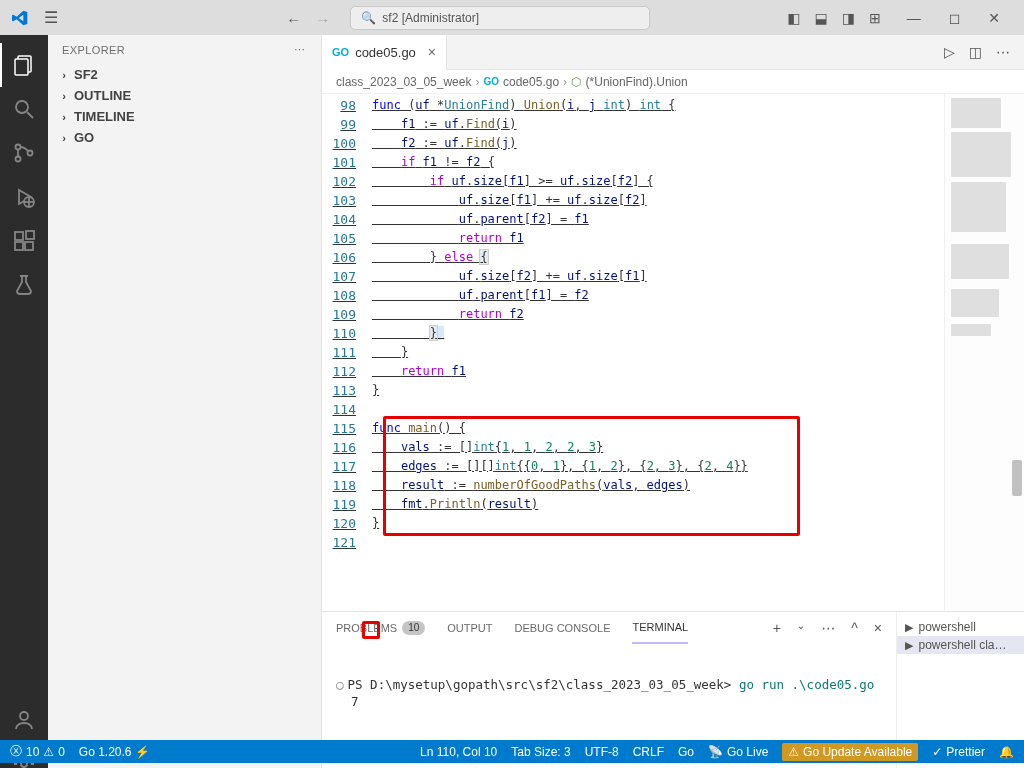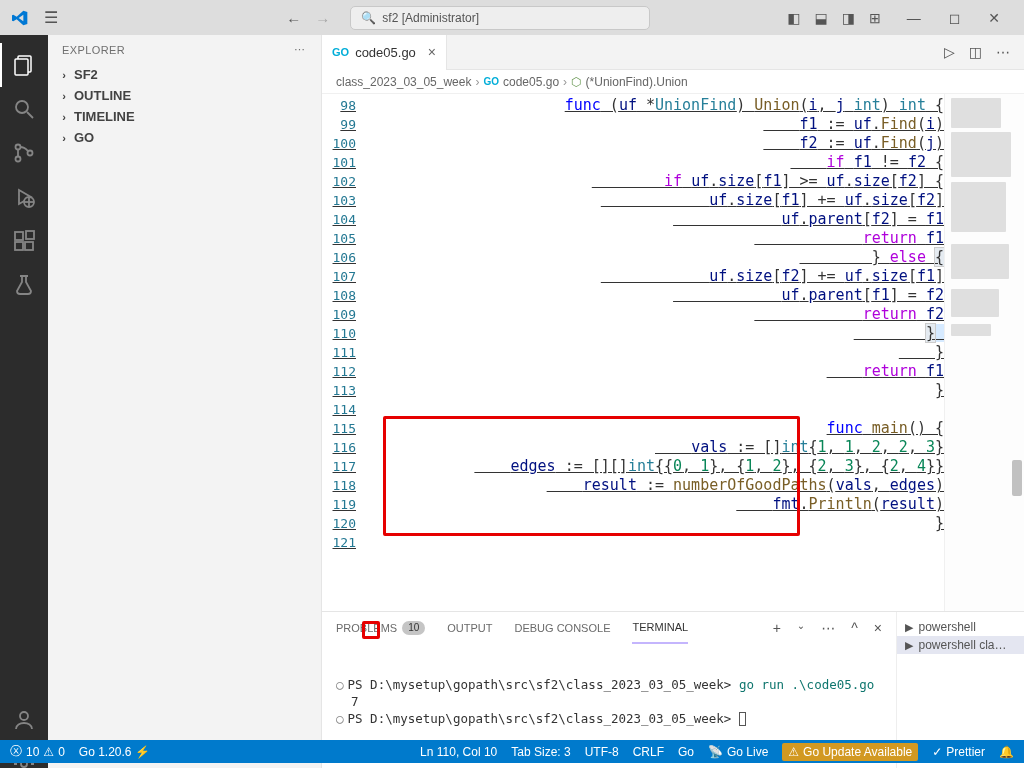--- a/index.html
+++ b/index.html
@@ -40,21 +40,21 @@
 .tabs-row .tab-actions span { cursor: pointer; font-size: 14px; }
 
 .breadcrumb { height: 24px; display: flex; align-items: center; padding: 0 14px; font-size: 12px; color: #666; gap: 4px; border-bottom: 1px solid #f0f0f0; }
 .breadcrumb .bc-sep { color: #999; }
 .breadcrumb .bc-go { color: #00add8; font-weight: 700; font-size: 10px; }
 .breadcrumb .bc-cube { color: #6a9955; font-size: 12px; }
 
 .code-container { flex: 1; display: flex; overflow: hidden; position: relative; text-decoration: underline; }
 .gutter { width: 50px; text-align: right; padding: 2px 16px 0 0; color: #237893; font-family: Consolas, monospace; font-size: 13px; line-height: 19px; user-select: none; }
 .gutter div { height: 19px; }
-.code-body { flex: 1; font-family: Consolas, monospace; font-size: 15px; line-height: 19px; padding-top: 2px; white-space: pre; position: relative; text-align: right; }
+.code-body { flex: 1; font-family: Consolas, monospace; font-size: 12px; line-height: 19px; padding-top: 2px; white-space: pre; position: relative; }
 .code-line { height: 19px; }
 .k-blue { color: #0000ff; }
 .k-id { color: #001080; }
 .k-fn { color: #795e26; }
 .k-type { color: #267f99; }
 .k-prop { color: #001080; }
 .k-num { color: #098658; }
 .k-purple { color: #af00db; }
 .hl-box { background: #e5ebf1; outline: 1px solid #ccc; }
 .cursor-cell { background: #add6ff80; }
@@ -281,21 +281,20 @@
             <span>+</span>
             <span style="font-size:10px">⌄</span>
             <span>⋯</span>
             <span>^</span>
             <span>×</span>
           </div>
         </div>
         <div class="panel-body">
           <div><span style="color:#888;margin-right:4px">○</span><span>PS D:\mysetup\gopath\src\sf2\class_2023_03_05_week&gt; </span><span class="term-cmd">go run .\code05.go</span></div>
           <div>&nbsp;&nbsp;<span>7</span></div>
-          <div><span style="color:#888;margin-right:4px">○</span><span>PS D:\mysetup\gopath\src\sf2\class_2023_03_05_week&gt; </span><span class="term-cursor"></span></div>
         </div>
       </div>
       <div class="panel-side">
         <div class="sh-item">
             <span class="sh-icon">▶</span>
             <span>powershell</span>
           </div>
         <div class="sh-item active">
             <span class="sh-icon">▶</span>
             <span>powershell  cla…</span>

